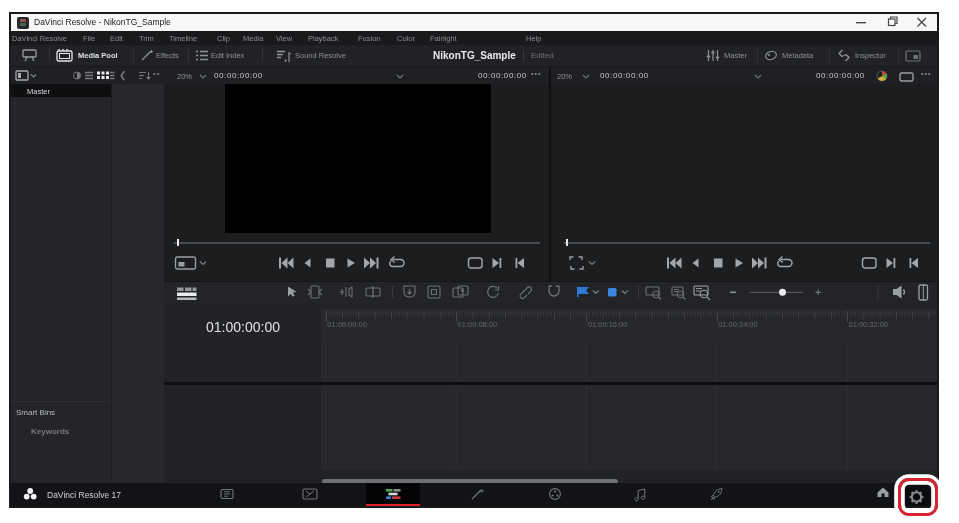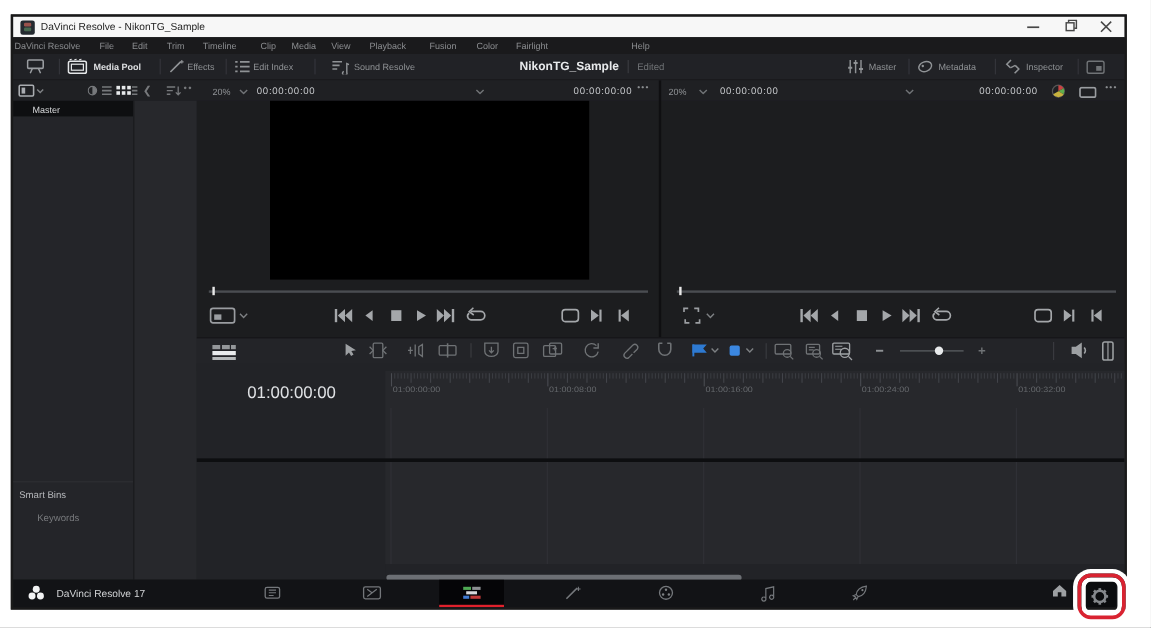--- a/index.html
+++ b/index.html
@@ -157,21 +157,21 @@
     <rect x="1" y="1" width="13" height="8" rx="1.5" fill="none" stroke="#9a9da1" stroke-width="1.4"></rect>
   </svg>
   <div class="t" style="left:921px;top:3px;font-size:7px;color:#8b8e91;letter-spacing:1px;">•••</div>
 </div>
 
 <div class="abs" style="left:11px;top:84px;width:100px;height:399px;background:#242529;"></div>
 <div class="abs" style="left:11px;top:84px;width:100px;height:13px;background:#0e0f11;"></div>
 <div class="t" style="left:27px;top:86.5px;font-size:7.5px;color:#d6d8da;">Master</div>
 <div class="abs" style="left:11px;top:401px;width:100px;height:1px;background:#2d2e32;"></div>
 <div class="t" style="left:16px;top:408px;font-size:8px;color:#b7b9bc;">Smart Bins</div>
-<div class="t" style="left:31px;top:427px;font-size:8px;color:#77797c;">Keywords</div>
+<div class="t" style="left:31px;top:427px;font-size:8px;color:#77797c;font-weight:bold;">Keywords</div>
 
 <div class="abs" style="left:111px;top:84px;width:53px;height:399px;background:#27282c;border-left:1px solid #1a1b1d;"></div>
 
 <div class="abs" style="left:164px;top:84px;width:773px;height:197px;background:#1c1d1f;"></div>
 <div class="abs" style="left:549px;top:67px;width:2px;height:242px;background:#0f0f11;"></div>
 <div class="abs" style="left:225px;top:84px;width:266px;height:149px;background:#000;"></div>
 
 <div class="abs" style="left:174px;top:242px;width:366px;height:1.5px;background:#4a4d51;"></div>
 <div class="abs" style="left:177px;top:239px;width:2px;height:7px;background:#e8e8e8;"></div>
 <div class="abs" style="left:564px;top:242px;width:366px;height:1.5px;background:#4a4d51;"></div>

